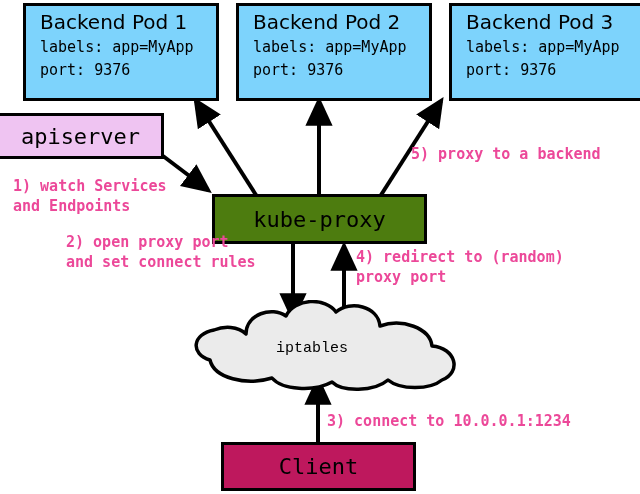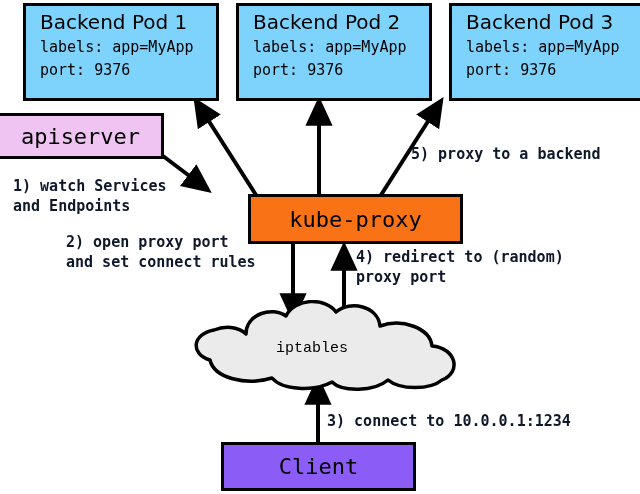--- a/index.html
+++ b/index.html
@@ -52,42 +52,42 @@
     align-items: center;
     justify-content: center;
   }
   .boxnode-label {
     font-family: "DejaVu Sans Mono", "Liberation Mono", monospace;
     font-size: 22px;
     color: #000;
     white-space: nowrap;
   }
   #node-apiserver { background: #efc4f2; }
-  #node-kubeproxy { background: #f97316; margin-left: 36px; }
-  #node-client    { background: #8b5cf6; }
+  #node-kubeproxy { background: #4d7c0f; }
+  #node-client    { background: #be185d; }
 
   .cloud {
     position: absolute;
     z-index: 2;
   }
   .cloud-label {
     position: absolute;
     font-family: Liberation Mono, monospace;
     font-size: 15px;
     color: #000;
     white-space: nowrap;
     z-index: 4;
   }
   .edge-label {
     position: absolute;
     font-family: "DejaVu Sans Mono", "Liberation Mono", monospace;
     font-size: 15px;
     font-weight: bold;
     line-height: 20px;
-    color: #0f172a;
+    color: #ec4899;
     white-space: nowrap;
     z-index: 4;
   }
 </style>
 </head>
 <body>
 
 <div id="canvas">
 
   <svg id="edges" viewBox="0 0 640 494">

